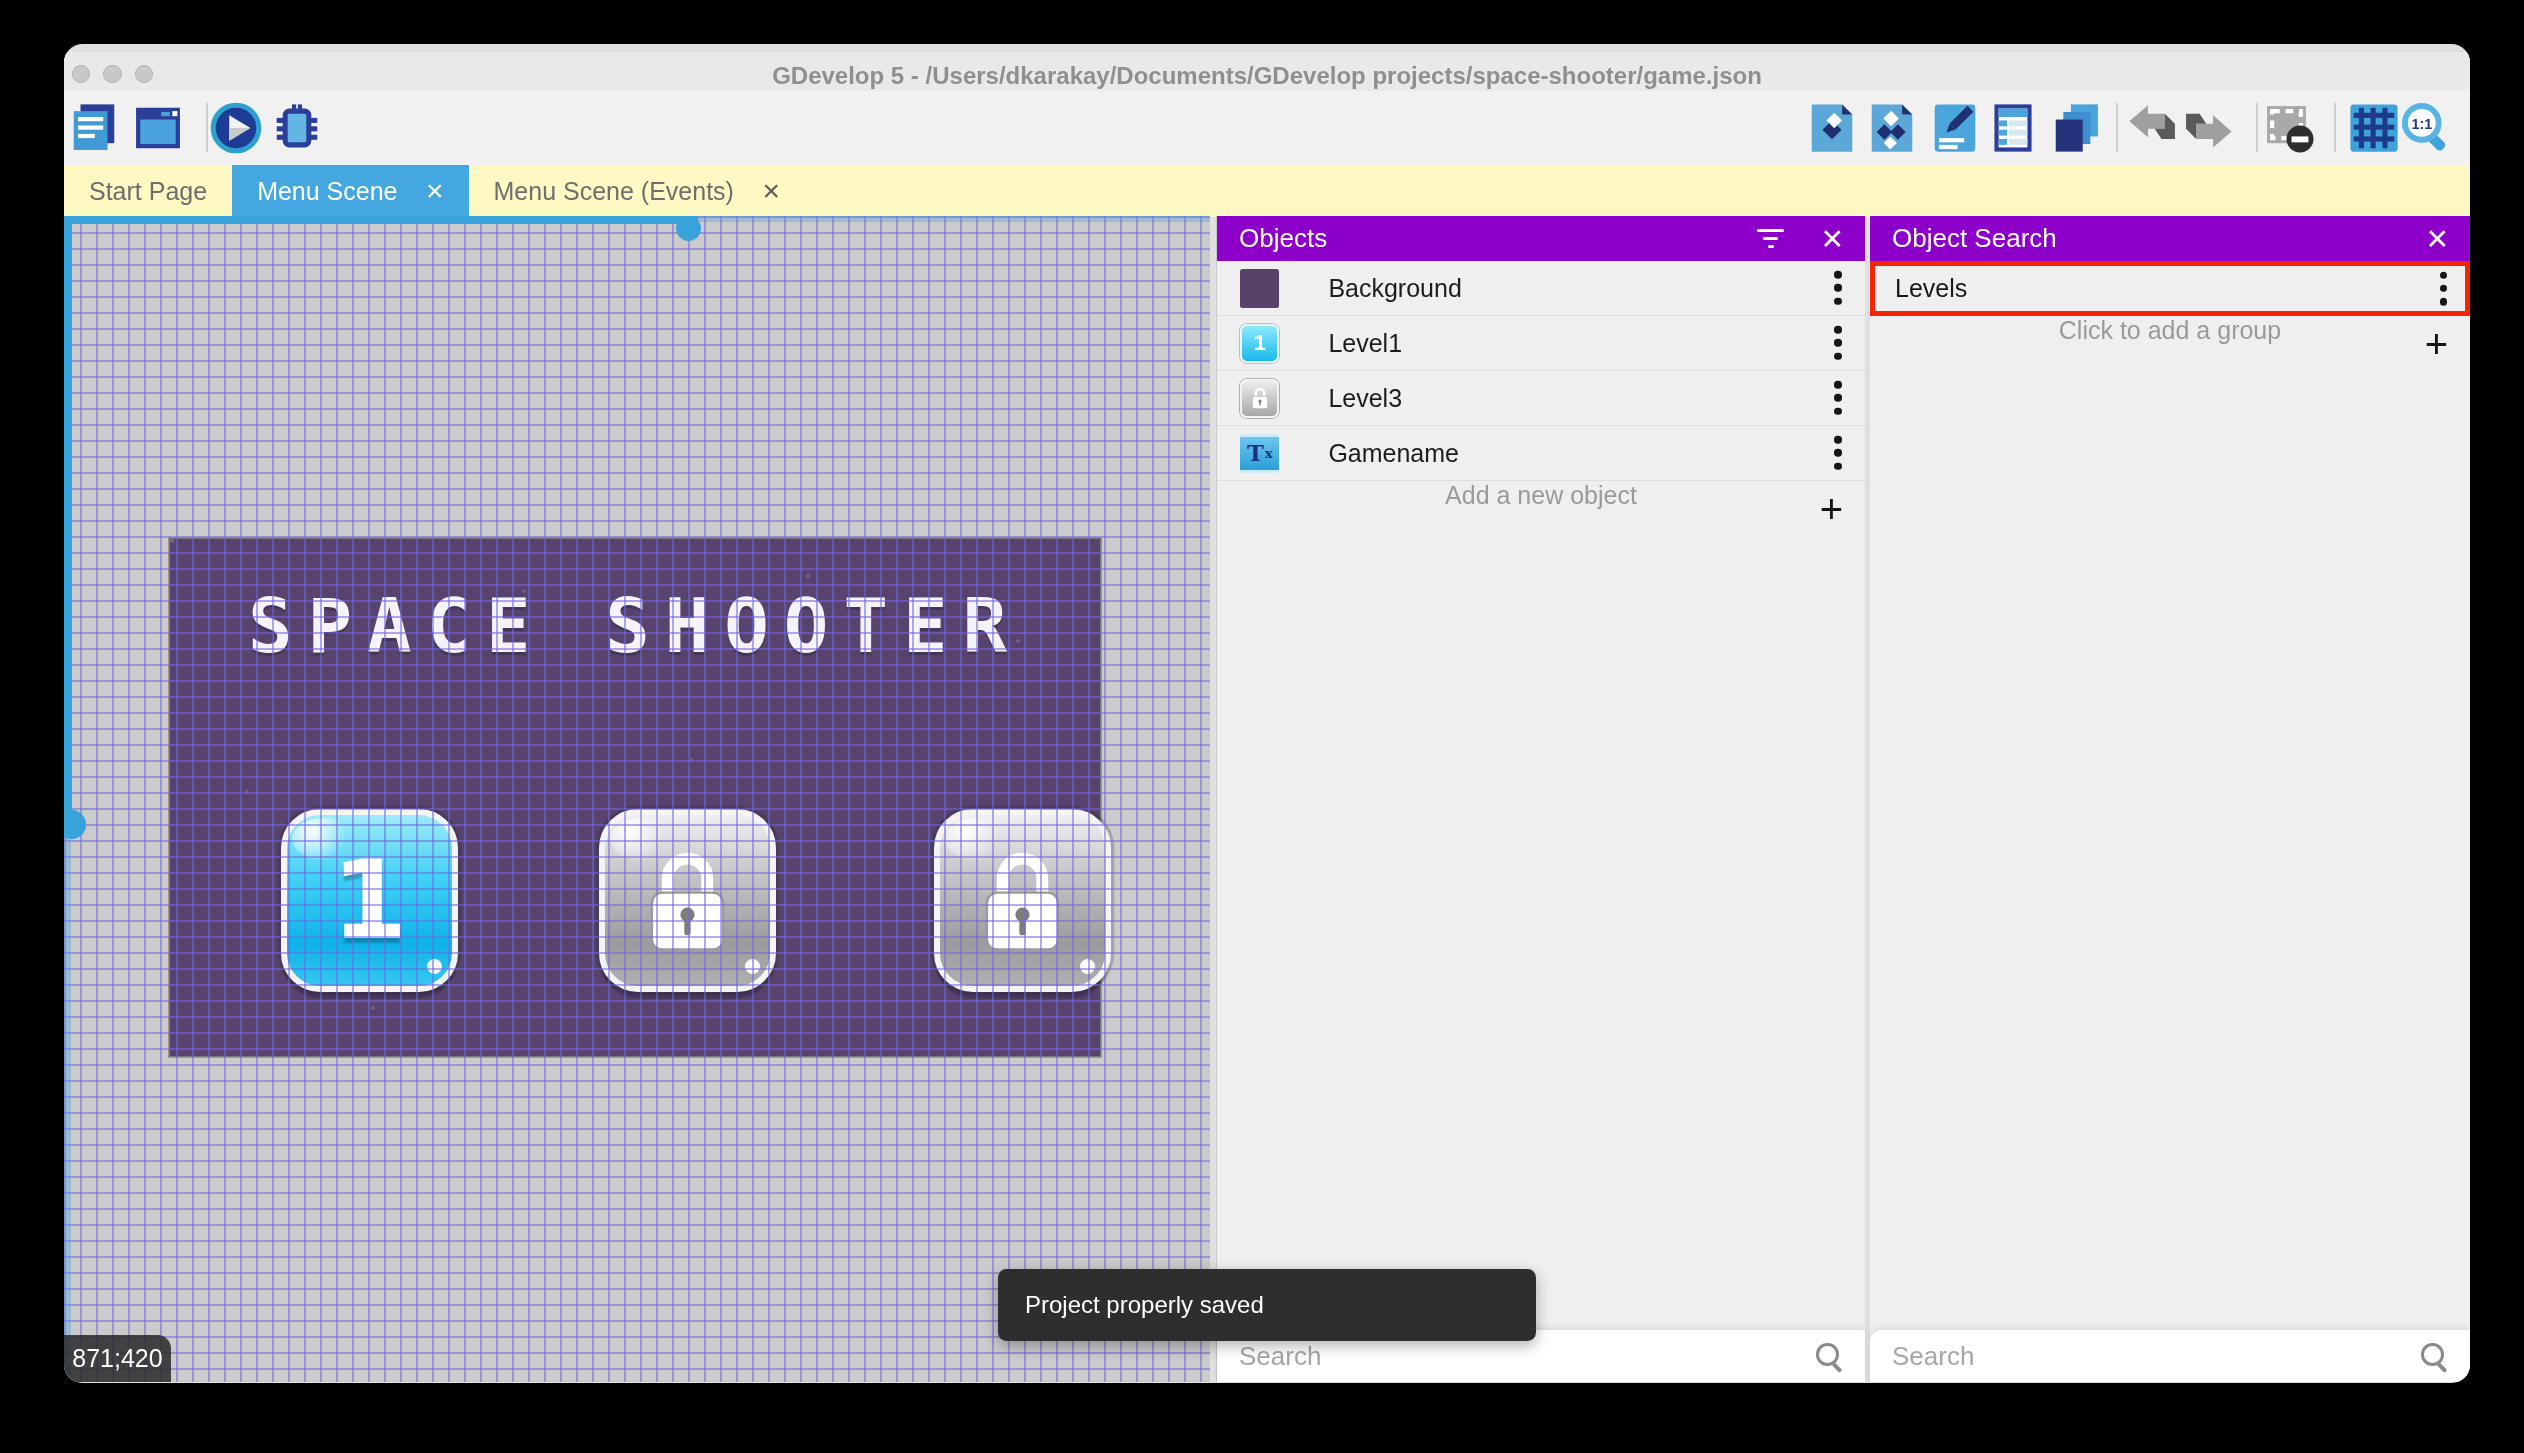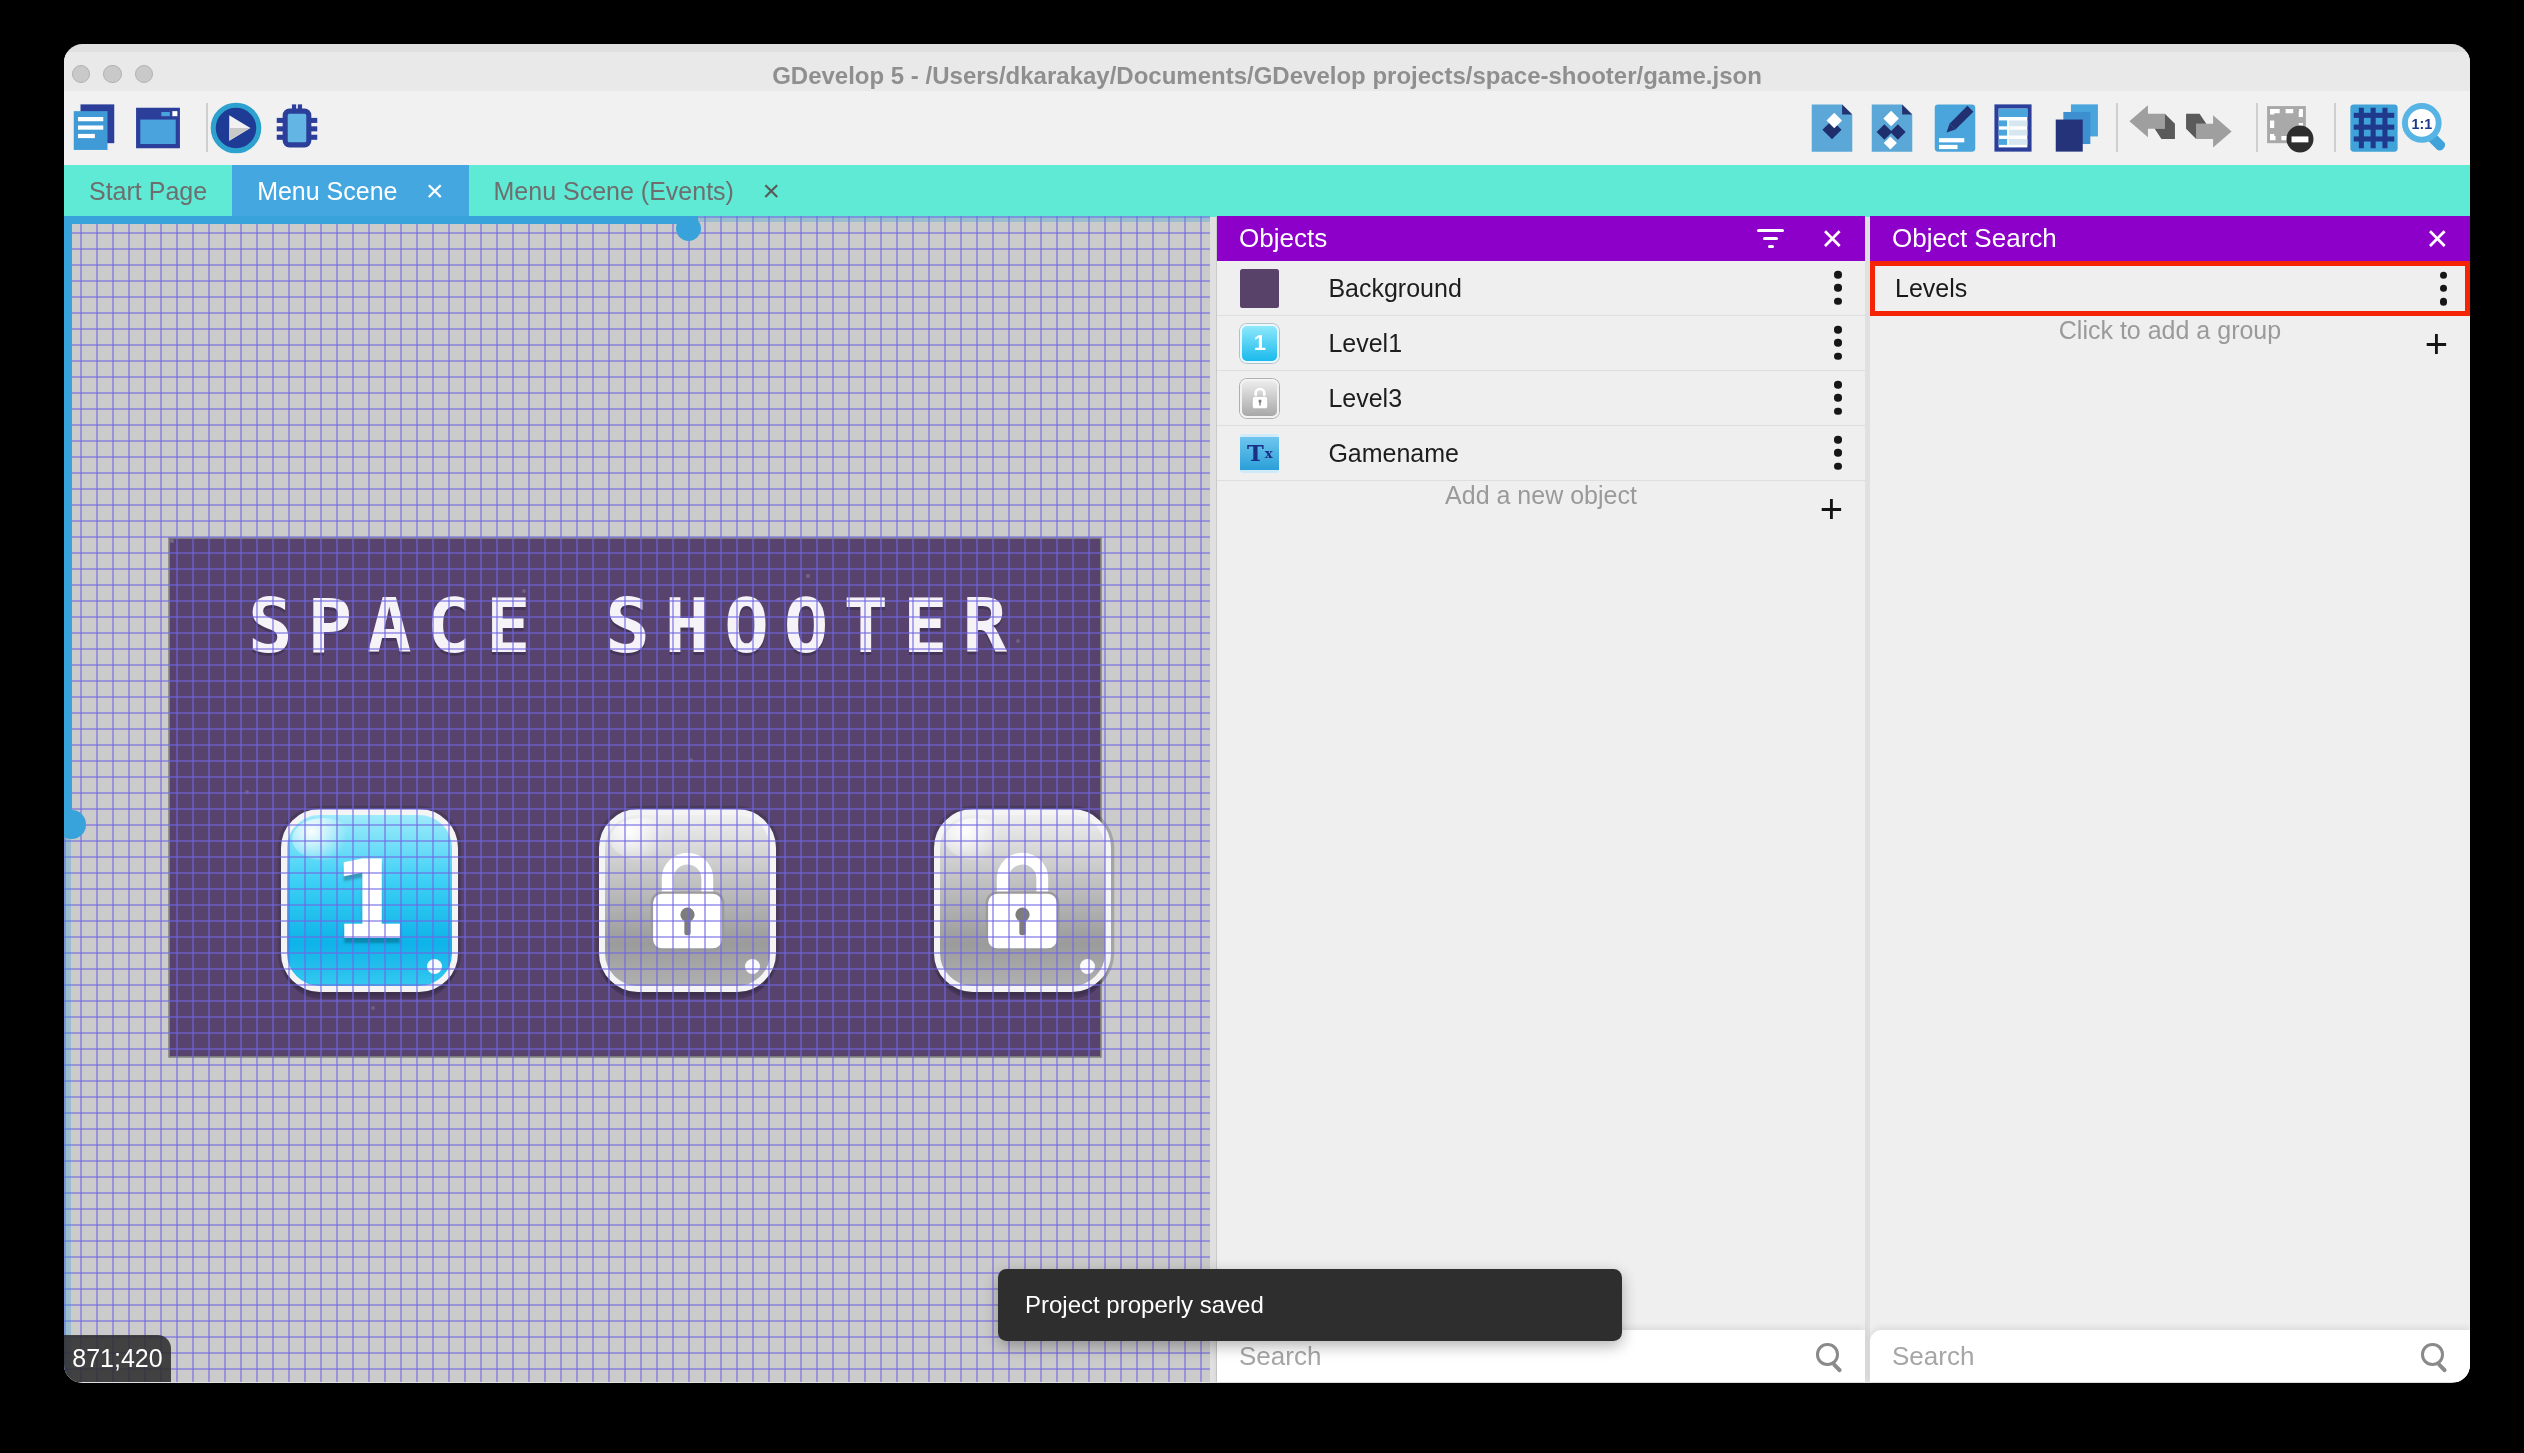--- a/index.html
+++ b/index.html
@@ -15,21 +15,21 @@
   .light{width:18.4px;height:18.4px;border-radius:50%;background:#c9c9c9;border:1.7px solid #b2b2b2;box-sizing:border-box;}
   .title-text{position:absolute;left:0;right:0;top:0;height:45px;line-height:47px;text-align:center;
               color:#8f8f8f;font-size:24px;font-weight:700;}
 
   
   .toolbar{position:absolute;left:0;top:47px;right:0;height:74px;background:#f1f1f1;}
   .tb-icon{position:absolute;top:10px;width:54px;height:54px;}
   .tb-div{position:absolute;top:11.7px;width:1.7px;height:49px;background:#cfcfcf;}
 
   
-  .tabbar{position:absolute;left:0;top:121px;right:0;height:52px;background:#5eead4;display:flex;}
+  .tabbar{position:absolute;left:0;top:121px;right:0;height:52px;background:#fef9c3;display:flex;}
   .tab{height:52px;display:flex;align-items:center;justify-content:center;box-sizing:border-box;
        font-size:25px;color:#6e6e6e;padding:0 25px;position:relative;}
   .tab .xbtn{font-size:30px;line-height:1;margin-left:28.5px;color:#5a5a5a;font-weight:400;}
   .tab.active{background:#45a7e0;color:#fff;}
   .tab.active .xbtn{color:#fff;}
 
   
   .canvas{position:absolute;left:0;top:172px;width:1146px;height:1166px;background:#cbcbcb;overflow:hidden;}
   .grid-overlay{position:absolute;inset:0;pointer-events:none;z-index:5;
     background-image:
@@ -64,21 +64,21 @@
   .hscroll-light{position:absolute;left:634px;top:0;width:512px;height:5.9px;background:rgba(56,163,218,0.32);z-index:6;}
   .hscroll-dot{position:absolute;left:612px;top:0px;width:25px;height:25px;border-radius:50%;background:#38a3da;z-index:6;}
   .vscroll-solid{position:absolute;left:0;top:0;width:8.4px;height:608px;background:#38a3da;z-index:6;}
   .vscroll-light{position:absolute;left:0;top:608px;width:6.7px;height:558px;background:rgba(56,163,218,0.32);z-index:6;}
   .vscroll-dot{position:absolute;left:-6.7px;top:594px;width:28.5px;height:28.5px;border-radius:50%;background:#38a3da;z-index:6;}
 
   .coords{position:absolute;left:0;bottom:0;width:107px;height:47px;background:rgba(45,45,45,0.88);
           color:#fff;font-size:25px;display:flex;align-items:center;justify-content:center;
           border-top-right-radius:13.4px;z-index:8;}
 
-  .toast{position:absolute;left:934px;top:1225px;width:624px;height:72px;background:#2e2e2e;border-radius:8.4px;
+  .toast{position:absolute;left:934px;top:1225px;width:538px;height:72px;background:#2e2e2e;border-radius:8.4px;
          color:#fff;font-size:24px;display:flex;align-items:center;padding-left:27px;box-sizing:border-box;
          z-index:40;box-shadow:0 5px 15px rgba(0,0,0,0.30);}
 
   
   .panel{position:absolute;top:172px;height:1166px;background:#efefef;z-index:10;}
   .objects-panel{left:1152px;width:649px;border-left:1.7px solid #c9c9c9;box-sizing:border-box;}
   .groups-panel{left:1806px;width:600px;}
   .panel-header{height:45px;background:#8d00c9;color:#fff;display:flex;align-items:center;
                 padding:0 22px;font-size:26px;font-weight:500;}
   .header-spacer{flex:1;}

